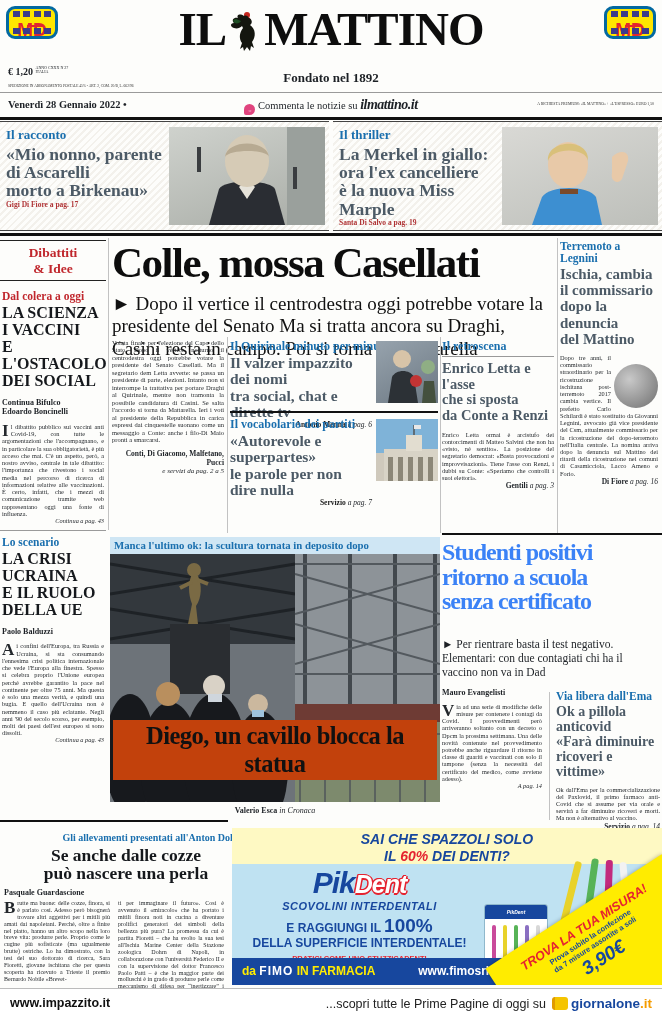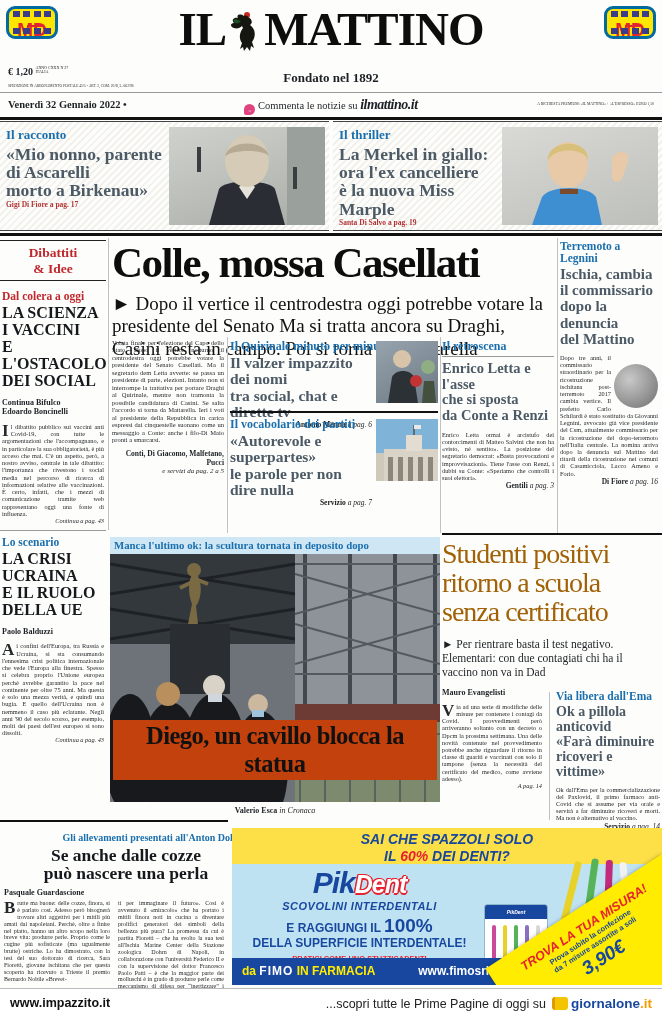--- a/index.html
+++ b/index.html
@@ -70,37 +70,37 @@
 
   
   .photostrip{position:absolute;left:110px;top:537px;width:330px;height:17px;background:#cfe6f4;
      color:#1a6fae;font-weight:bold;font-size:10.8px;line-height:17px;padding-left:4px;box-sizing:border-box;}
   .bigphoto{position:absolute;left:110px;top:554px;width:330px;height:248px;background:#555;overflow:hidden;}
   .overlay-title{position:absolute;left:3px;right:3px;bottom:22px;background:#c2410c;text-align:center;
      font-size:24.5px;font-weight:600;color:#111;padding:2px 0;letter-spacing:-0.5px;}
   .photo-byline{position:absolute;left:110px;top:806px;width:330px;text-align:center;font-size:8px;}
 
   
-  .schoolhead{position:absolute;left:442px;top:540px;width:218px;font-weight:normal;font-size:28px;
-     line-height:1.03;letter-spacing:-1px;color:#a16207;white-space:pre-line;}
+  .schoolhead{position:absolute;left:442px;top:540px;width:218px;font-weight:bold;font-size:24px;
+     line-height:1.03;letter-spacing:-1px;color:#3b82f6;white-space:pre-line;}
   .schooldeck{position:absolute;left:442px;top:638px;width:218px;font-size:11.5px;line-height:1.2;}
 
   .embox .kick{font-size:11.5px;}
 
   
   .pearls-kick{position:absolute;left:0;top:832px;width:228px;text-align:center;font-size:10px;font-weight:bold;color:#1a6fae;padding-left:40px;}
   .pearls-title{position:absolute;left:0;top:846px;width:228px;text-align:center;font-size:17.5px;font-weight:600;
       line-height:1.05;white-space:pre-line;color:#15181c;padding-left:12px;}
   .pearls-author{position:absolute;left:4px;top:888px;font-weight:bold;font-size:8px;}
   .pearl-col{position:absolute;top:900px;width:106px;font-size:6px;line-height:1.16;text-align:justify;color:#24282c;}
 
   
   .ad{position:absolute;left:232px;top:828px;width:430px;height:157px;overflow:hidden;
       font-family:"Liberation Sans",sans-serif;}
-  .ad-yellow{position:absolute;left:0;top:0;right:0;height:36px;background:#fde047;text-align:center;
+  .ad-yellow{position:absolute;left:0;top:0;right:0;height:36px;background:#fef9c3;text-align:center;
       font-weight:bold;font-style:italic;font-size:14px;color:#17479e;line-height:1.2;padding-top:3px;box-sizing:border-box;}
   .ad-yellow .pct{color:#e52330;}
   .ad-body{position:absolute;left:0;top:36px;right:0;height:94px;background:#bfe2f2;}
   .pik{font-style:italic;font-weight:bold;font-size:30px;color:#17479e;letter-spacing:-1px;}
   .dent{font-style:italic;font-weight:bold;font-size:25px;color:#fff;letter-spacing:-1px;
         text-shadow:-1.5px 0 #e52330,1.5px 0 #e52330,0 -1.5px #e52330,0 1.5px #e52330,1px 1px #e52330,-1px -1px #e52330;}
   .scovolini{font-style:italic;font-weight:bold;font-size:11px;color:#17479e;letter-spacing:0.5px;}
   .claim{font-weight:bold;color:#17479e;font-size:12px;line-height:1.15;}
   .claim .big{font-size:19px;}
   .adnotes{color:#e52330;font-weight:bold;font-size:7.5px;line-height:1.25;}
@@ -182,21 +182,21 @@
     <span>€ 1,20</span>
     <span class="tiny" style="display:inline-block;vertical-align:top;white-space:pre-line;">ANNO CXXX N 27
 ITALIA</span>
   </div>
   <div class="postal">SPEDIZIONE IN ABBONAMENTO POSTALE 45% - ART. 2, COM. 20/B, L. 662/96</div>
   <div class="founded">Fondato nel 1892</div>
 
   <div class="hair" style="left:0;top:92px;width:662px;height:1px;"></div>
 
   <div class="daterow">
-    <div class="date">Venerdì 32 Gennaio 2022 •</div>
+    <div class="date">Venerdì 28 Gennaio 2022 •</div>
     <div class="center">
       <span class="bubble">,,</span>
       <span>Commenta le notizie su</span>
       <span class="sitelogo">ilmattino.it</span>
     </div>
     <div class="fineprint">A RICHIESTA PREMIUM: «IL MATTINO» + «L'ESPRESSO» EURO 1,50</div>
   </div>
   <div class="rule" style="left:0;top:117px;width:662px;height:2.5px;"></div>
 
   <div class="teaser" style="left:0;width:329px;">

